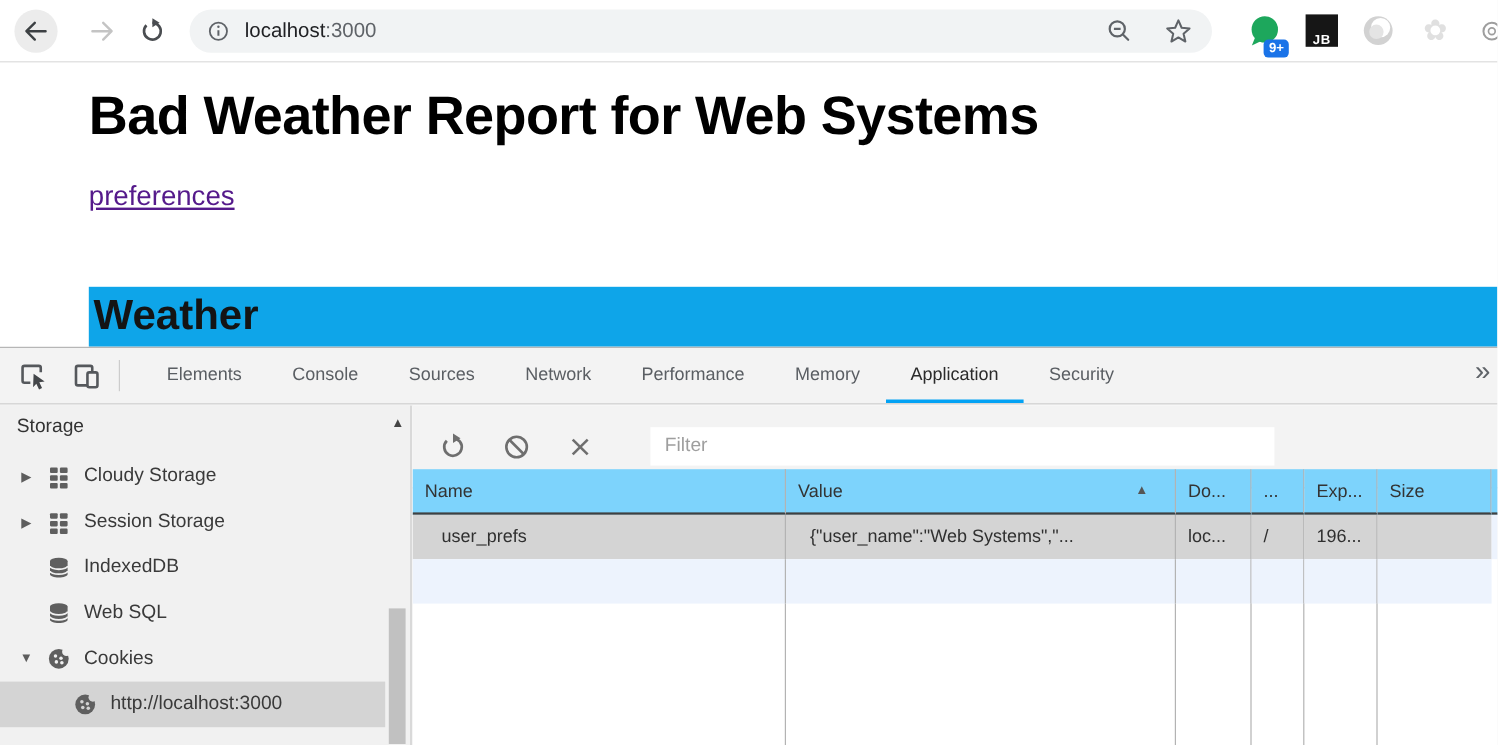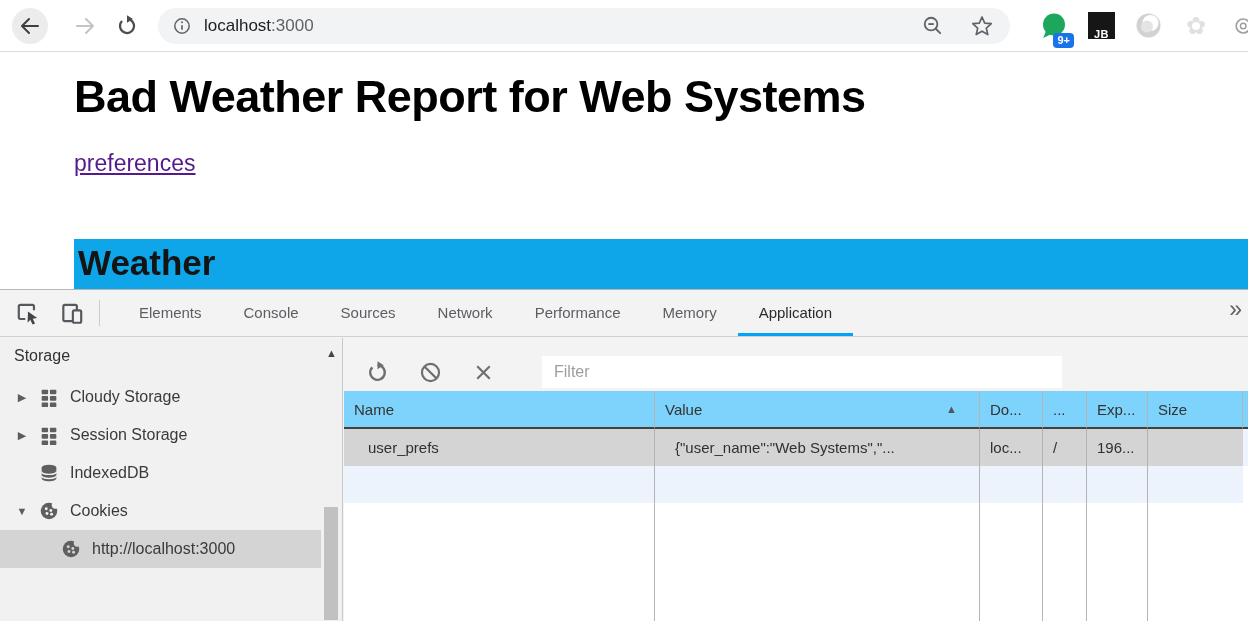--- a/index.html
+++ b/index.html
@@ -190,20 +190,21 @@
       </div>
       <div class="dt-sep"></div>
       <div class="dt-tabs">
         <span class="dt-tab">Elements</span>
         <span class="dt-tab">Console</span>
         <span class="dt-tab">Sources</span>
         <span class="dt-tab">Network</span>
         <span class="dt-tab">Performance</span>
         <span class="dt-tab">Memory</span>
         <span class="dt-tab active">Application</span>
+        <span class="dt-tab">Security</span>
       </div>
       <span class="dt-more">»</span>
     </div>
 
     <div class="dt-body">
 
       <div class="sidebar">
         <div class="sb-header">Storage</div>
         <div class="tree">
 
@@ -237,20 +238,30 @@
             <span class="expander"></span>
             <svg class="tree-icon" viewBox="0 0 24 24">
               <ellipse cx="12" cy="6" rx="8" ry="3" fill="#5f5f5f"></ellipse>
               <path d="M4 6v12c0 1.66 3.58 3 8 3s8-1.34 8-3V6" fill="#5f5f5f"></path>
               <path d="M4 10.5c0 1.66 3.58 3 8 3s8-1.34 8-3" fill="none" stroke="#f1f1f1" stroke-width="1.6"></path>
               <path d="M4 15c0 1.66 3.58 3 8 3s8-1.34 8-3" fill="none" stroke="#f1f1f1" stroke-width="1.6"></path>
             </svg>
             <span class="tree-label">IndexedDB</span>
           </div>
 
+          <div class="tree-row">
+            <span class="expander"></span>
+            <svg class="tree-icon" viewBox="0 0 24 24">
+              <ellipse cx="12" cy="6" rx="8" ry="3" fill="#5f5f5f"></ellipse>
+              <path d="M4 6v12c0 1.66 3.58 3 8 3s8-1.34 8-3V6" fill="#5f5f5f"></path>
+              <path d="M4 10.5c0 1.66 3.58 3 8 3s8-1.34 8-3" fill="none" stroke="#f1f1f1" stroke-width="1.6"></path>
+              <path d="M4 15c0 1.66 3.58 3 8 3s8-1.34 8-3" fill="none" stroke="#f1f1f1" stroke-width="1.6"></path>
+            </svg>
+            <span class="tree-label">Web SQL</span>
+          </div>
 
           <div class="tree-row">
             <span class="expander">▼</span>
             <svg class="tree-icon" viewBox="0 0 24 24">
               <circle cx="12" cy="12" r="9" fill="#5f5f5f"></circle>
               <circle cx="19" cy="5.5" r="4" style="fill:var(--bg)"></circle>
               <circle cx="9" cy="9.5" r="1.6" style="fill:var(--bg)"></circle>
               <circle cx="14" cy="11.5" r="1.6" style="fill:var(--bg)"></circle>
               <circle cx="9.8" cy="14.8" r="1.6" style="fill:var(--bg)"></circle>
               <circle cx="14.8" cy="15.6" r="1.6" style="fill:var(--bg)"></circle>

